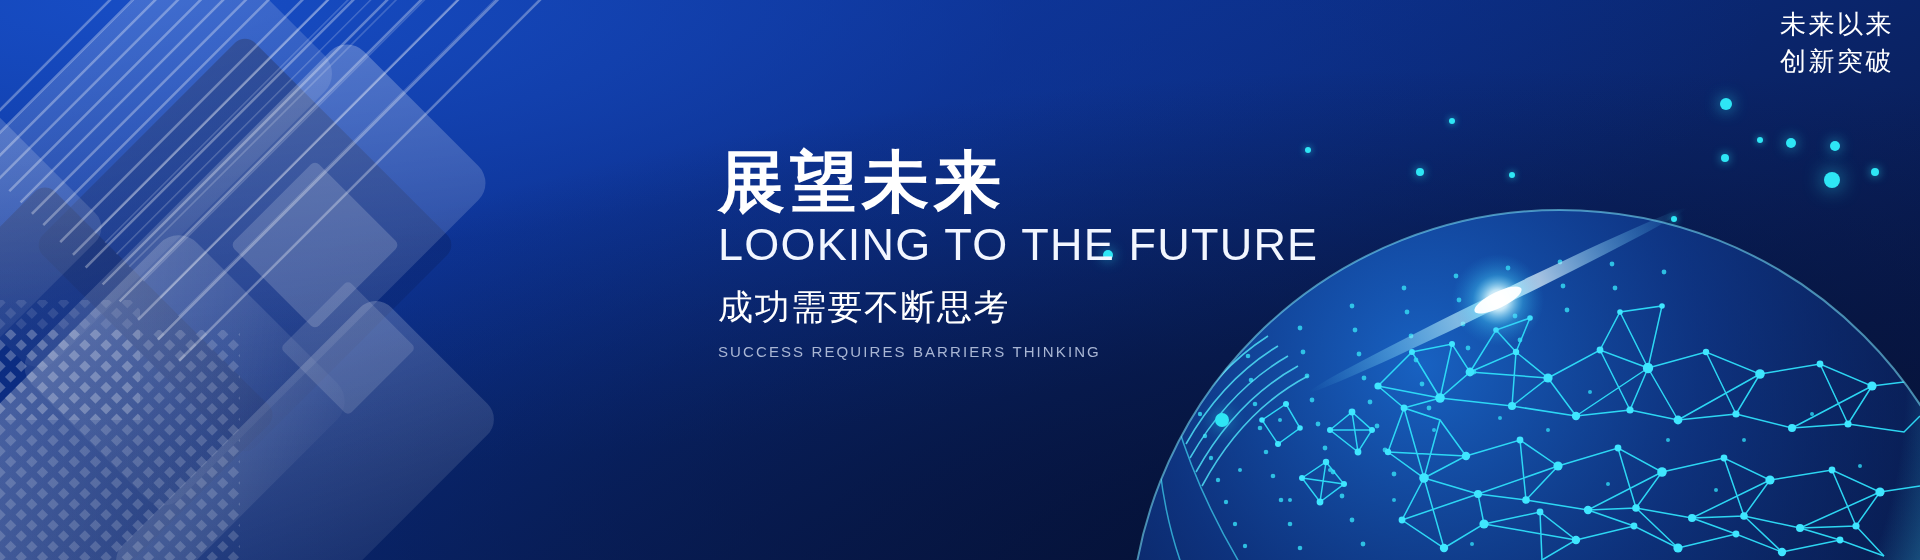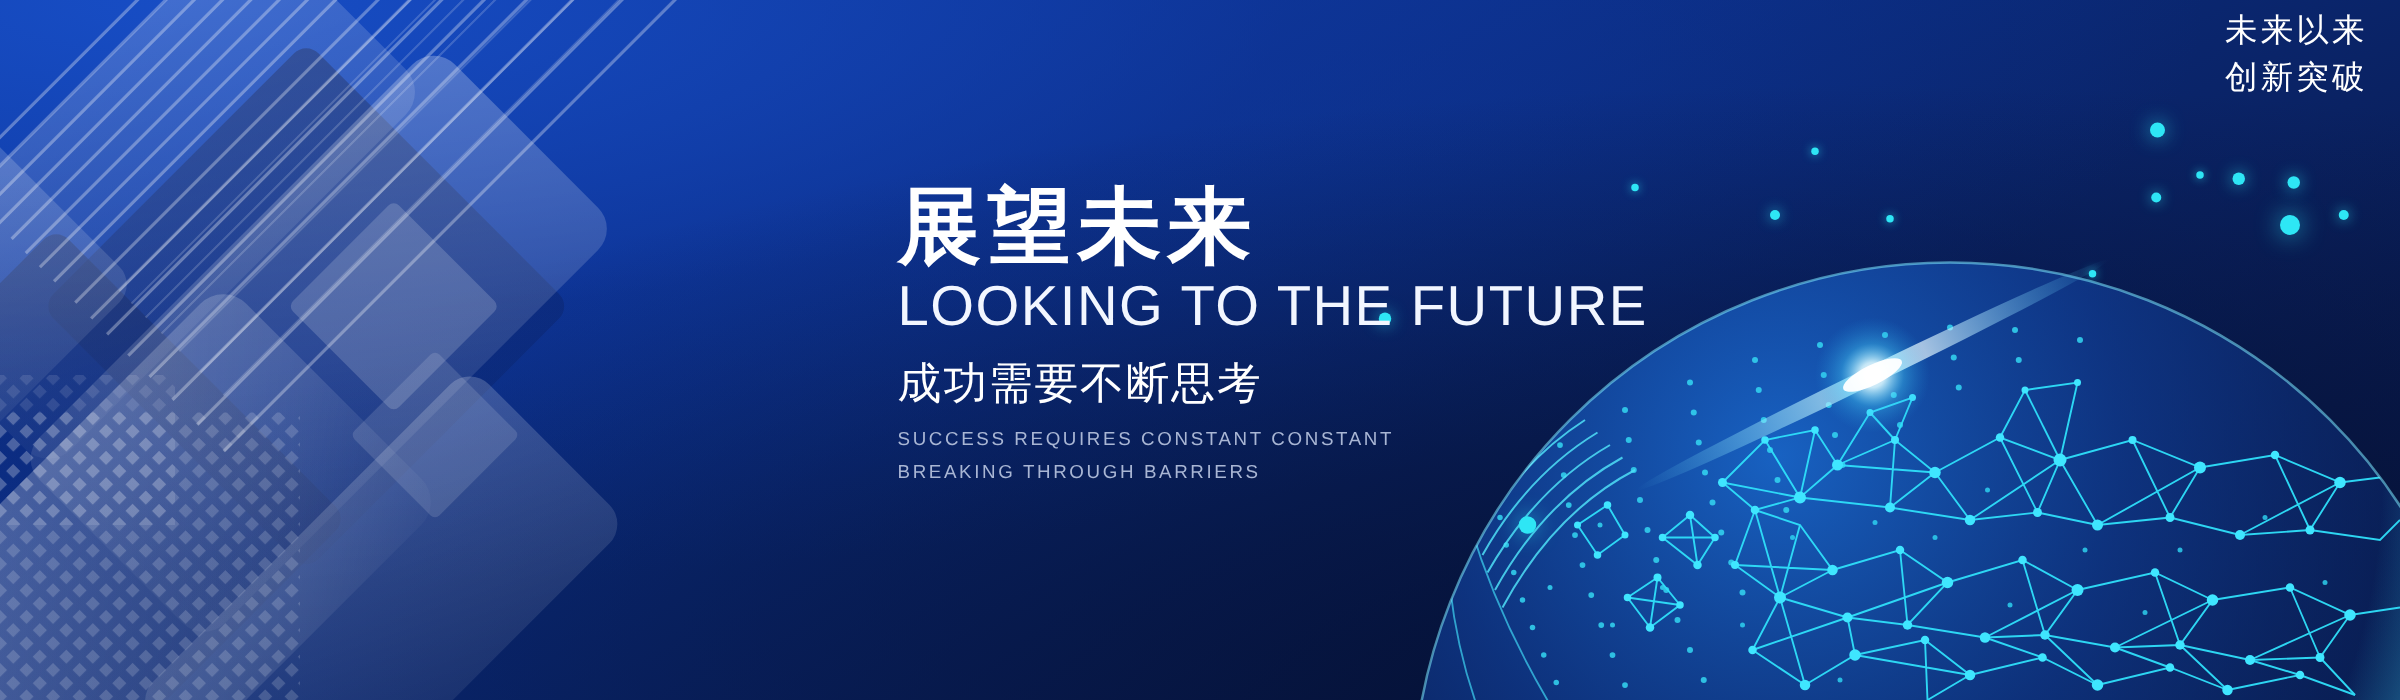--- a/index.html
+++ b/index.html
@@ -443,22 +443,21 @@
       <span class="dot" style="left: 1305px; top: 147px; width: 6px; height: 6px; box-shadow: rgba(46, 230, 245, 0.75) 0px 0px 7.5px;"></span>
     </div>
 
   <div id="headline-block">
     <div id="title-cn">展望未来</div>
     <div id="title-en">LOOKING TO THE FUTURE</div>
     <div id="sub-cn-block">
       <div class="sub-cn">成功需要不断思考</div>
     </div>
     <div id="sub-en-block">
-      <div class="sub-en">SUCCESS REQUIRES CONSTANT CONSTANT</div>
-      <div class="sub-en">BREAKING THROUGH BARRIERS</div>
+      <div class="sub-en">SUCCESS REQUIRES BARRIERS THINKING</div>
     </div>
   </div>
 
   <div id="corner-text">
     <div class="corner-line">未来以来</div>
     <div class="corner-line">创新突破</div>
   </div>
 
 </div>
 

